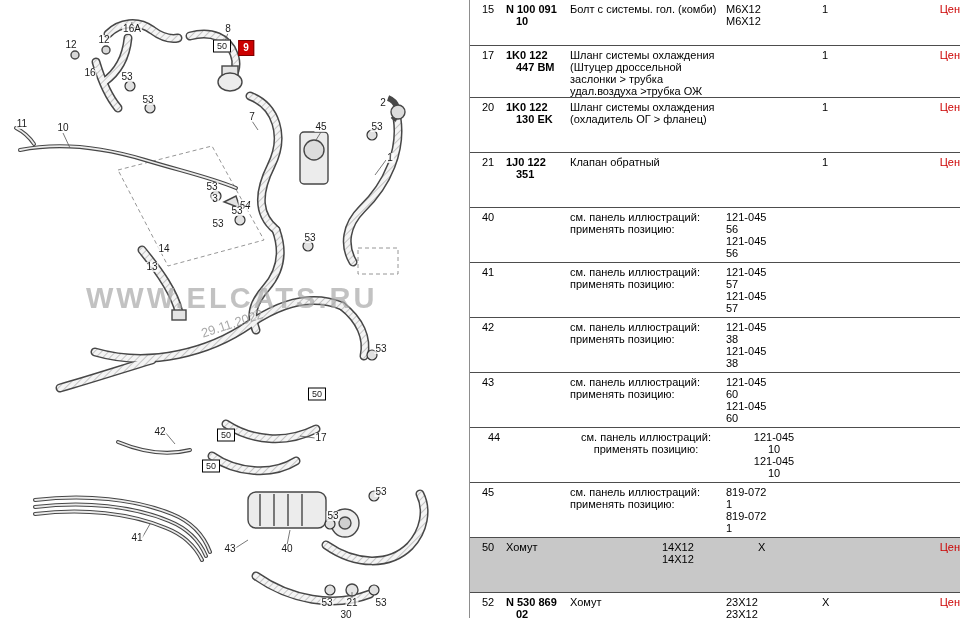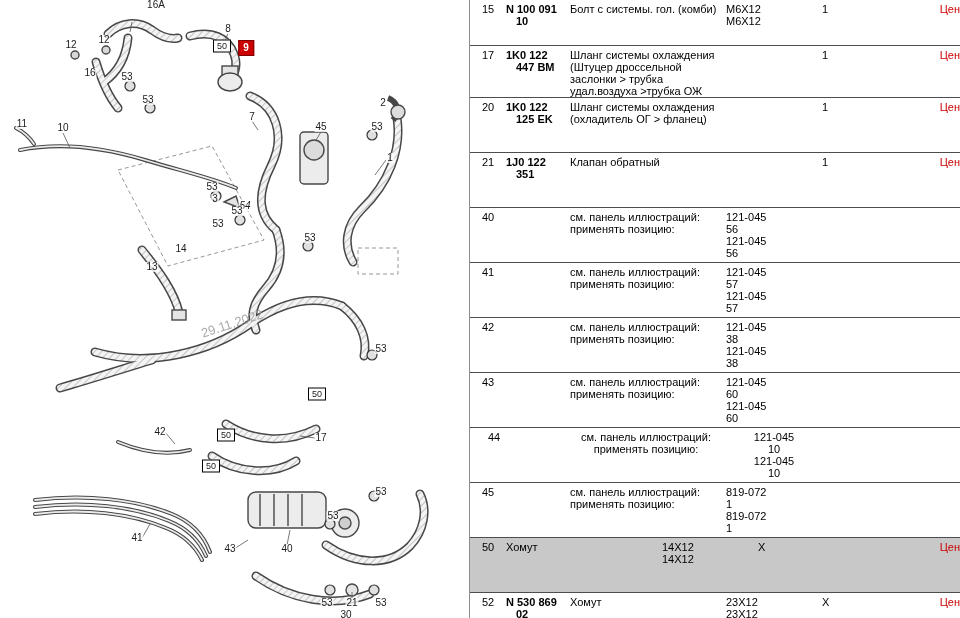--- a/index.html
+++ b/index.html
@@ -146,44 +146,45 @@
         <line x1="321" y1="132" x2="316" y2="140"></line>
         <line x1="315" y1="438" x2="300" y2="436"></line>
         <line x1="287" y1="545" x2="290" y2="530"></line>
         <line x1="234" y1="549" x2="248" y2="540"></line>
         <line x1="165" y1="432" x2="175" y2="444"></line>
         <line x1="142" y1="538" x2="150" y2="524"></line>
         <line x1="352" y1="599" x2="352" y2="592"></line>
       </g>
     </svg>
 
+    <div class="watermark">WWW.ELCATS.RU</div>
     <div class="wm-date">29.11.2022</div>
     <div id="labels">
-        <span class="lbl" style="left: 132px; top: 5px; margin-left: 24px;">16A</span>
+        <span class="lbl" style="left: 132px; top: 29px;">16A</span>
         <span class="lbl" style="left: 71px; top: 45px;">12</span>
         <span class="lbl" style="left: 104px; top: 40px;">12</span>
         <span class="lbl" style="left: 228px; top: 29px;">8</span>
         <span class="lbl box" style="left: 222px; top: 46px;">50</span>
         <span class="lbl badge" style="left: 246px; top: 48px; background: rgb(204, 0, 0);">9</span>
         <span class="lbl" style="left: 90px; top: 73px;">16</span>
         <span class="lbl" style="left: 127px; top: 77px;">53</span>
         <span class="lbl" style="left: 148px; top: 100px;">53</span>
         <span class="lbl" style="left: 22px; top: 124px; text-align: right;">11</span>
         <span class="lbl" style="left: 63px; top: 128px;">10</span>
         <span class="lbl" style="left: 383px; top: 103px;">2</span>
         <span class="lbl" style="left: 252px; top: 117px;">7</span>
         <span class="lbl" style="left: 321px; top: 127px;">45</span>
         <span class="lbl" style="left: 377px; top: 127px;">53</span>
         <span class="lbl" style="left: 390px; top: 158px;">1</span>
         <span class="lbl" style="left: 212px; top: 187px;">53</span>
         <span class="lbl" style="left: 215px; top: 199px;">3</span>
         <span class="lbl" style="left: 245px; top: 206px; font-style: italic;">54</span>
         <span class="lbl" style="left: 237px; top: 211px;">53</span>
         <span class="lbl" style="left: 218px; top: 224px;">53</span>
-        <span class="lbl" style="left: 181px; top: 249px;">14</span>
+        <span class="lbl" style="left: 164px; top: 249px;">14</span>
         <span class="lbl" style="left: 152px; top: 267px;">13</span>
         <span class="lbl" style="left: 310px; top: 238px;">53</span>
         <span class="lbl" style="left: 381px; top: 349px;">53</span>
         <span class="lbl box" style="left: 317px; top: 394px;">50</span>
         <span class="lbl" style="left: 160px; top: 432px;">42</span>
         <span class="lbl box" style="left: 226px; top: 435px;">50</span>
         <span class="lbl" style="left: 321px; top: 438px;">17</span>
         <span class="lbl box" style="left: 211px; top: 466px;">50</span>
         <span class="lbl" style="left: 381px; top: 492px;">53</span>
         <span class="lbl" style="left: 333px; top: 516px;">53</span>
@@ -227,21 +228,21 @@
           <div>удал.воздуха &gt;трубка ОЖ</div>
         </div>
         <div class="c ref"></div>
         <div class="c qty">1</div>
         <div class="c price" style="color:#cc0000">Цен</div>
       </div>
       <div class="row" style="height: 55px;">
         <div class="c pos">20</div>
         <div class="c part">
           <div>1K0 122</div>
-          <div>125 EK</div>
+          <div>130 EK</div>
         </div>
         <div class="c desc">
           <div>Шланг системы охлаждения</div>
           <div>(охладитель ОГ &gt; фланец)</div>
         </div>
         <div class="c ref"></div>
         <div class="c qty">1</div>
         <div class="c price" style="color:#cc0000">Цен</div>
       </div>
       <div class="row" style="height: 55px;">

